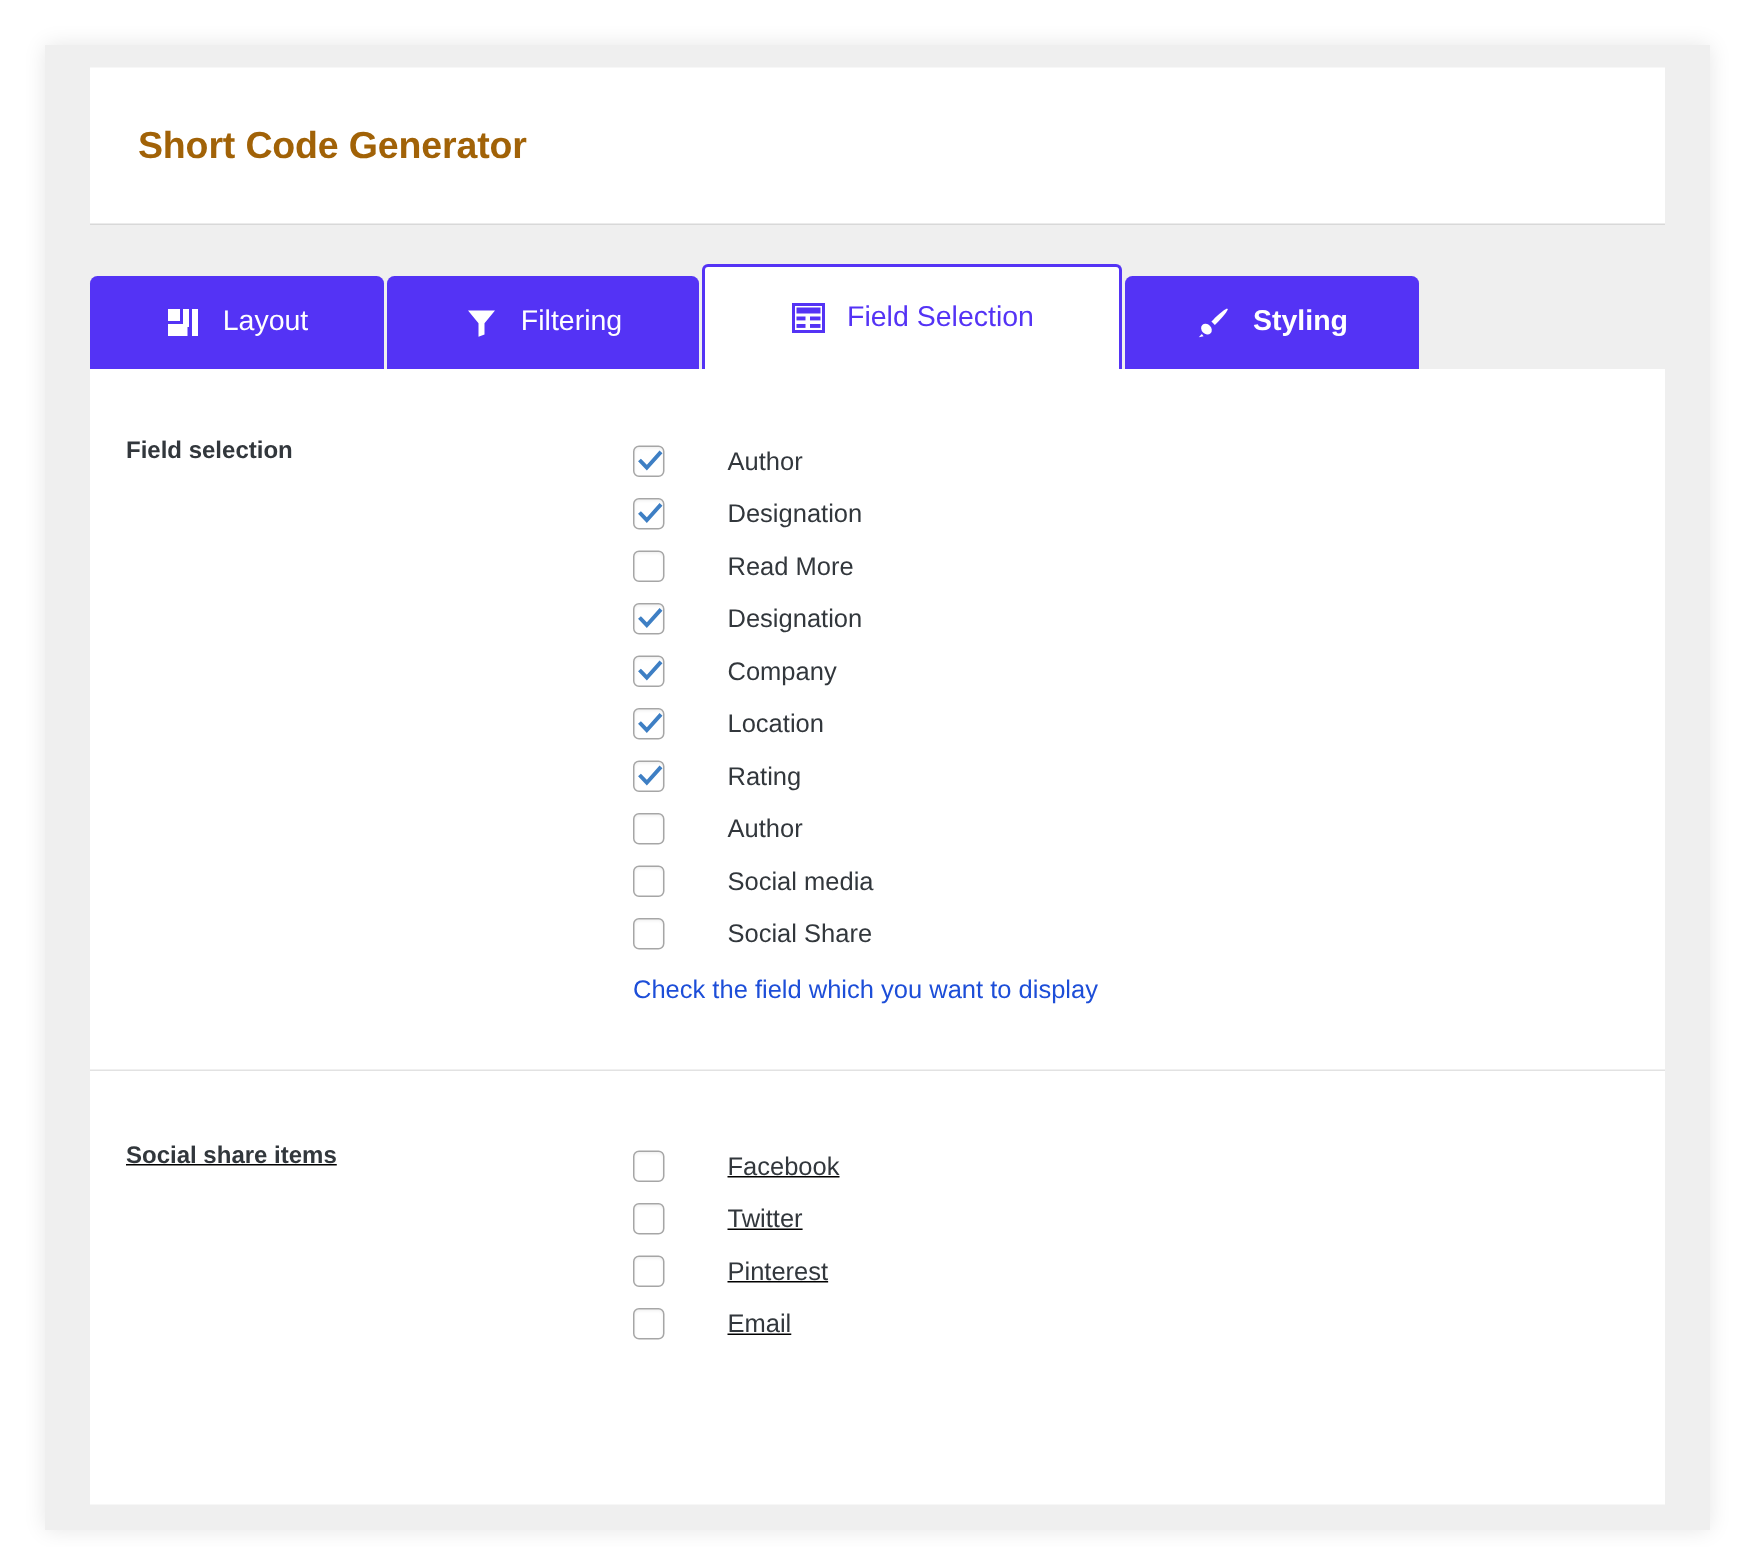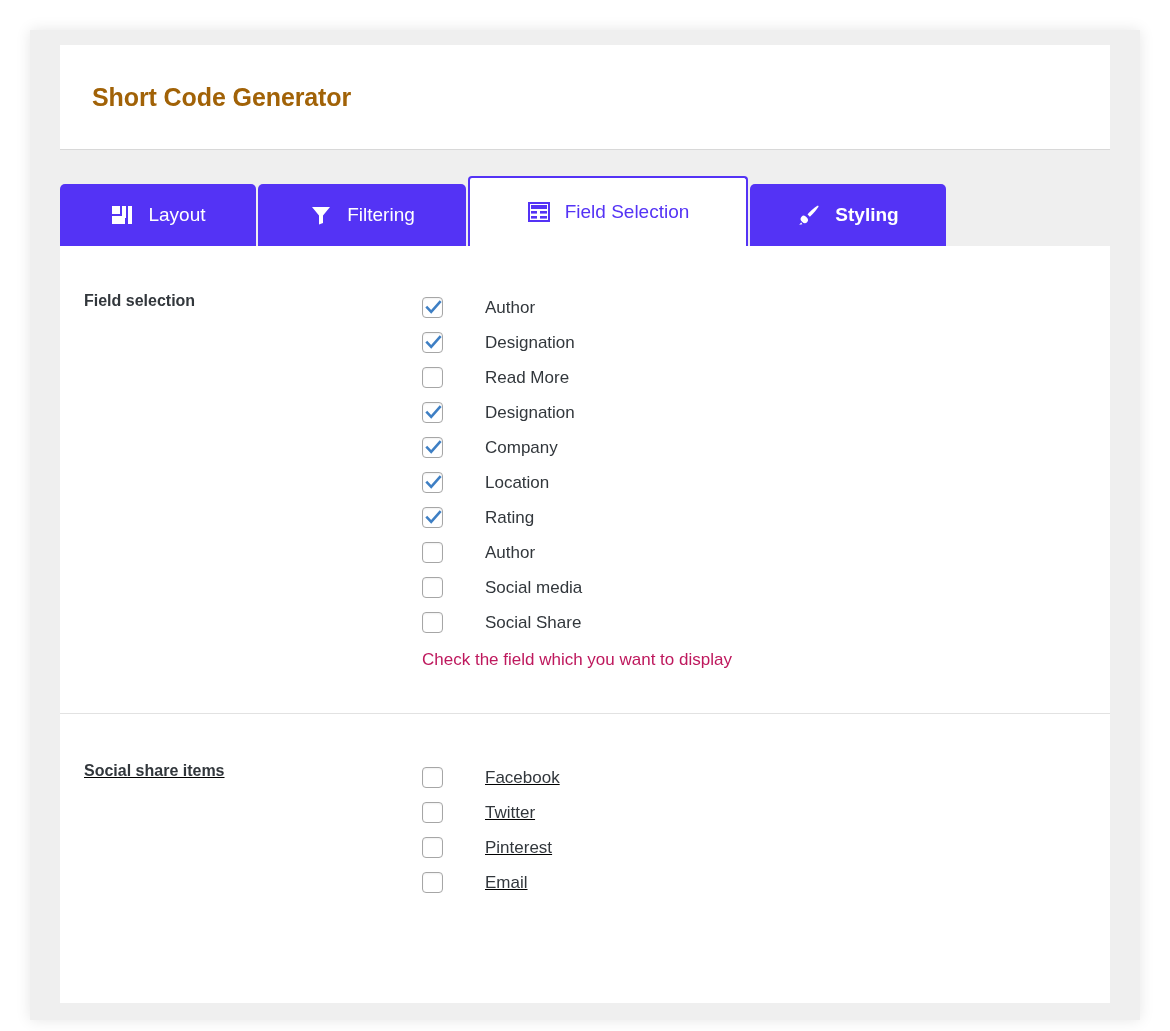--- a/index.html
+++ b/index.html
@@ -173,21 +173,21 @@
   .cbox.checked svg { display: block; }
 
   .check-label {
     font-size: 17px;
     color: #32373c;
     line-height: 20px;
     margin-left: 32px;
   }
   .help-text {
     font-size: 17px;
-    color: #be185d;
+    color: #1d4ed8;
     padding-top: 9px;
     line-height: 22px;
   }
 </style>
 </head>
 <body>
 
 <div class="outer-frame"></div>
 
 <div class="header-card">

